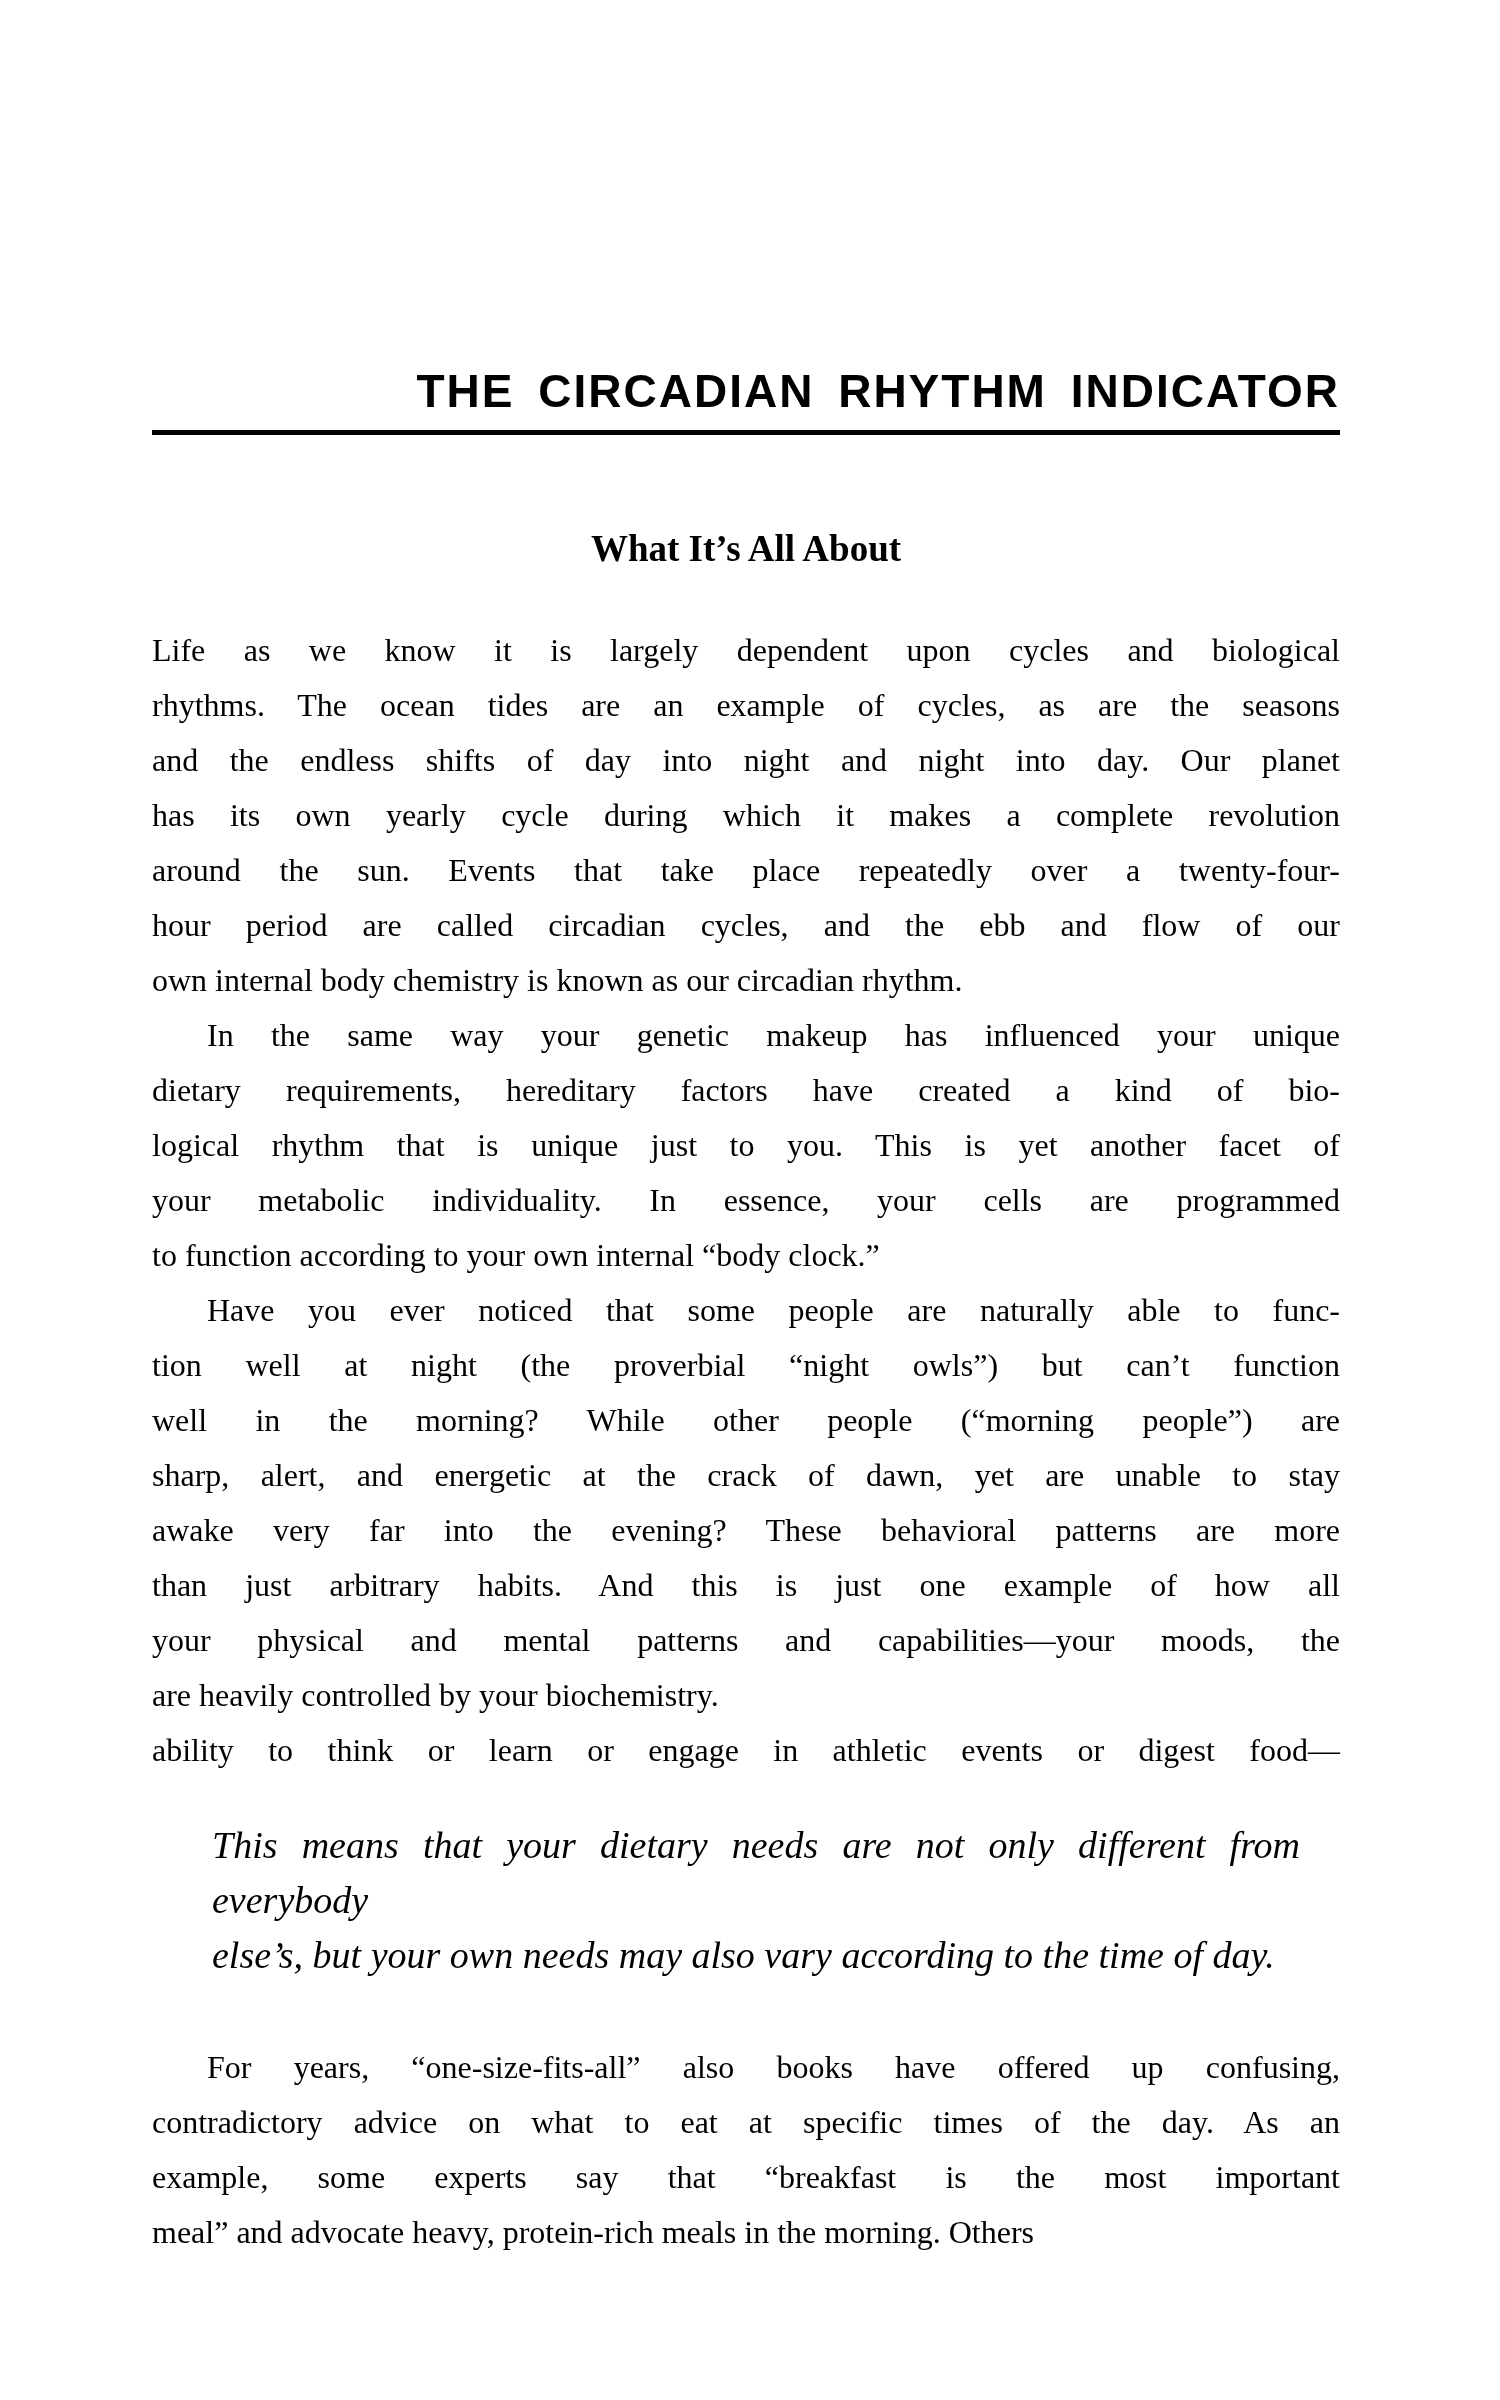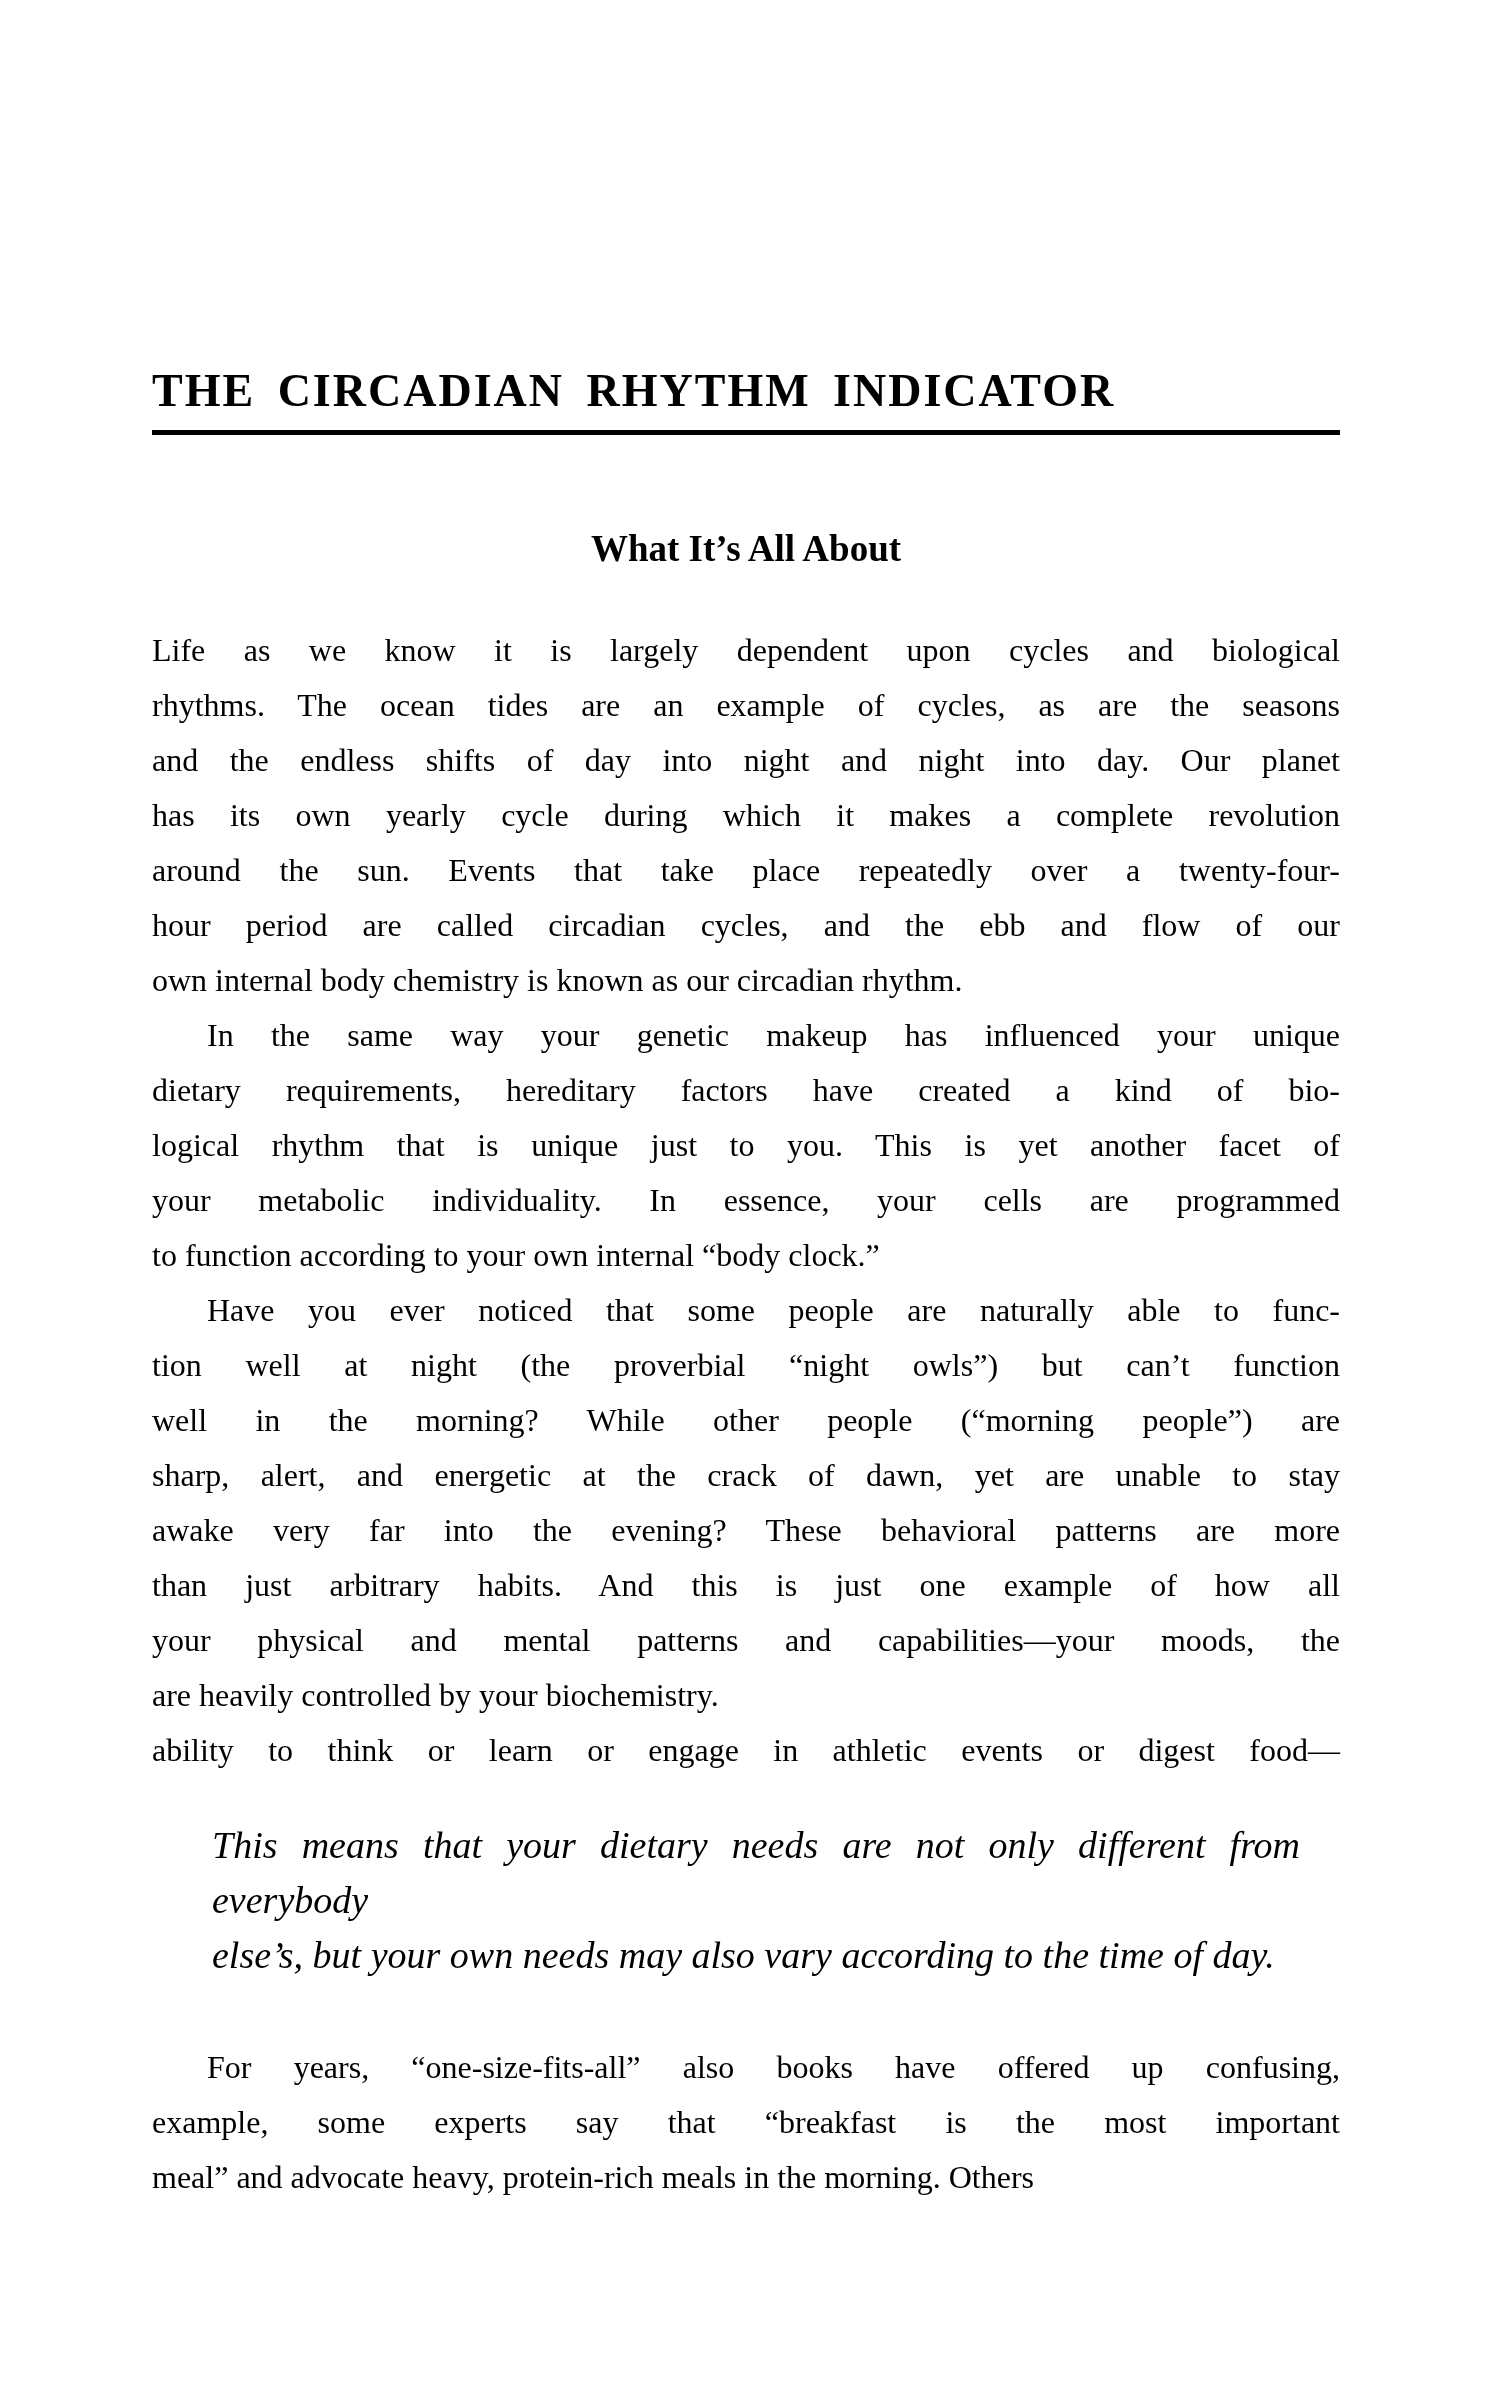--- a/index.html
+++ b/index.html
@@ -16,27 +16,27 @@
     overflow: hidden;
   }
   .content {
     position: absolute;
     left: 152px;
     top: 0;
     width: 1188px;
   }
   .chapter-head {
     margin: 368px 0 0 0;
-    font-family: Liberation Serif, serif;
+    font-family: Liberation Sans, sans-serif;
     font-weight: 700;
     font-size: 46px;
     line-height: 46px;
     letter-spacing: 2px;
     word-spacing: 9px;
-    text-align: left;
+    text-align: right;
     white-space: nowrap;
   }
   .head-rule {
     height: 5px;
     background: #000000;
     margin-top: 16px;
   }
   .section-title {
     margin: 94px 0 0 0;
     font-family: "Liberation Serif", serif;
@@ -108,19 +108,20 @@
         <div class="line">ability to think or learn or engage in athletic events or digest food—</div>
       </div>
 
       <div class="block-quote">
         <div class="line">This means that your dietary needs are not only different from everybody</div>
         <div class="line last">else’s, but your own needs may also vary according to the time of day.</div>
       </div>
 
       <div class="para">
         <div class="line indent">For years, “one-size-fits-all” also books have offered up confusing,</div>
+        <div class="line">contradictory advice on what to eat at specific times of the day. As an</div>
         <div class="line">example, some experts say that “breakfast is the most important</div>
         <div class="line last">meal” and advocate heavy, protein-rich meals in the morning. Others</div>
       </div>
 
     </div>
   </div>
 </div>
 
 </body></html>

